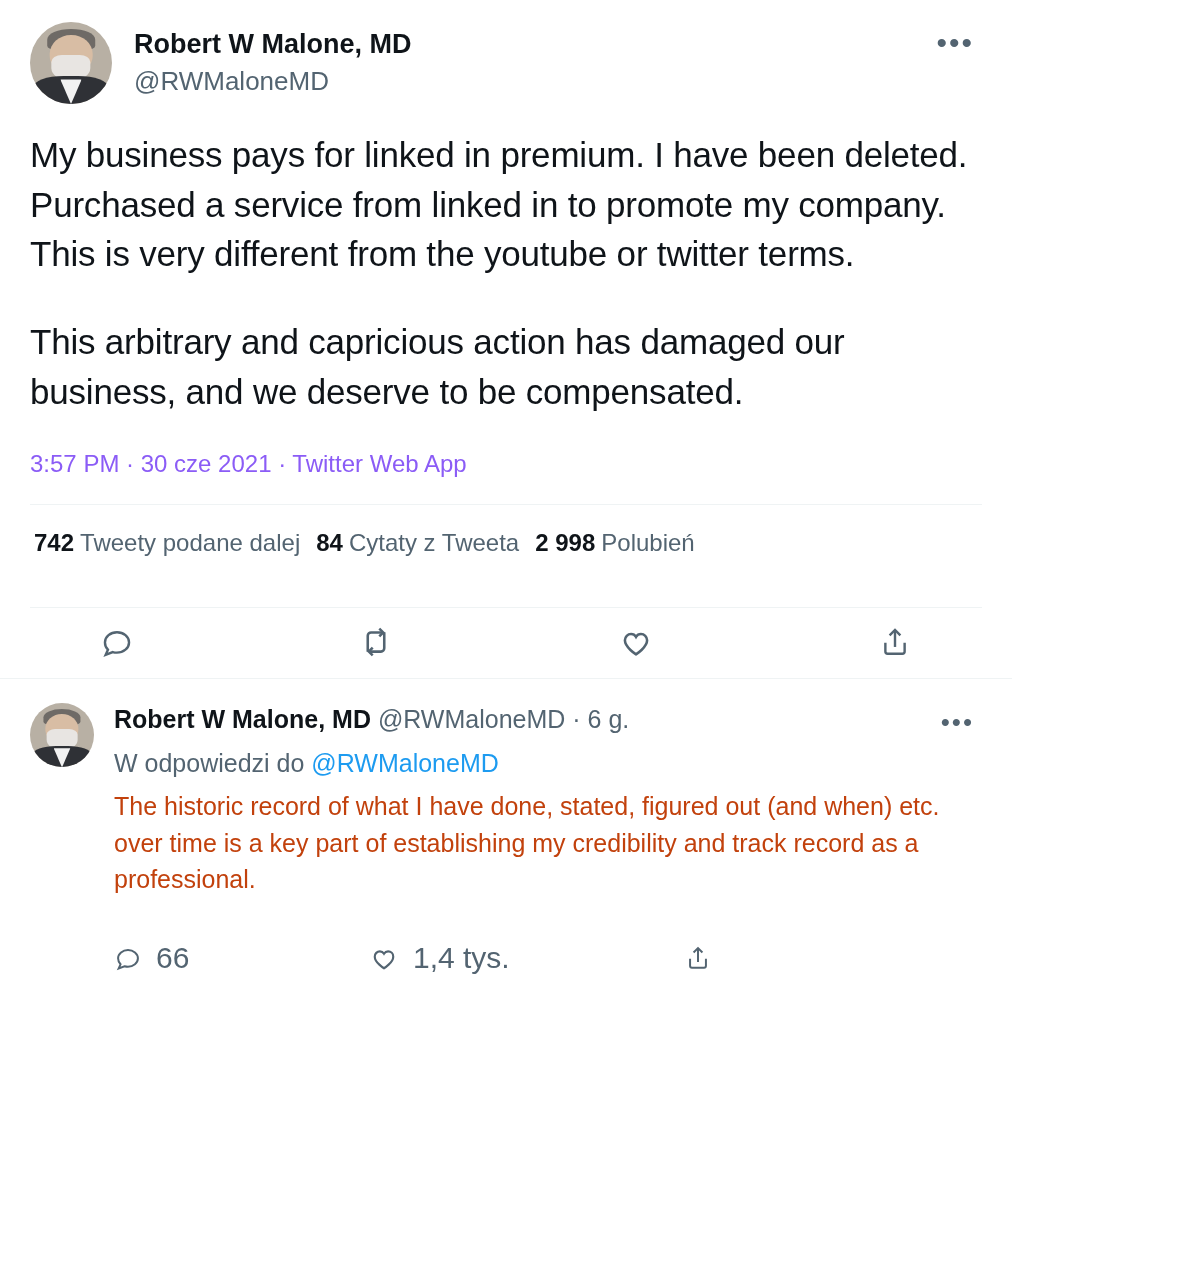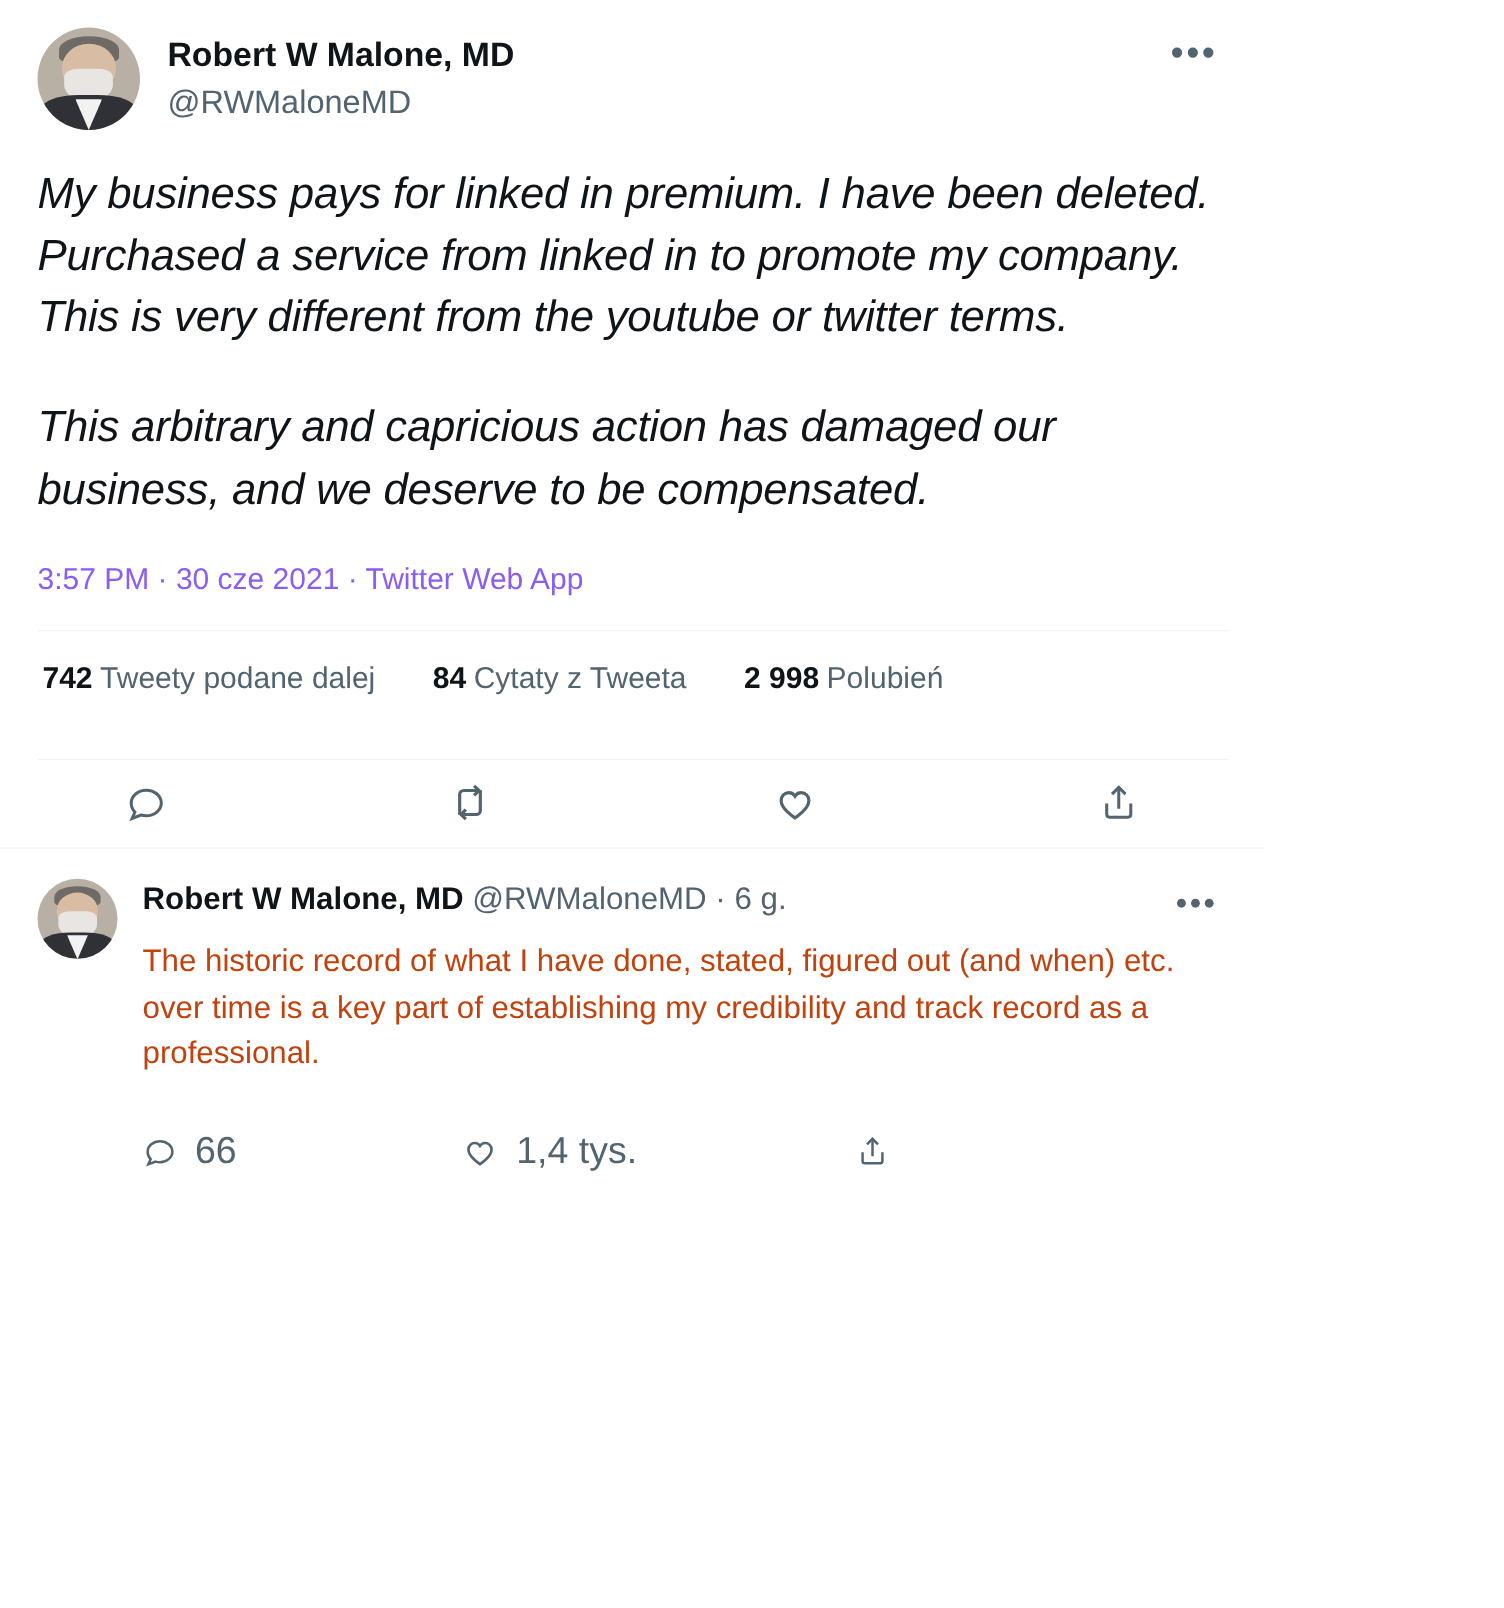--- a/index.html
+++ b/index.html
@@ -118,37 +118,37 @@
     user-select: none;
   }
 
   .tweet-text {
     margin-top: 26px;
     font-size: 35px;
     line-height: 1.42;
     color: #0f1419;
     letter-spacing: -0.2px;
   }
-  .tweet-text p { margin: 0; font-style: italic; }
+  .tweet-text p { margin: 0; }
   .tweet-text .gap { height: 38px; }
 
   .meta {
     margin-top: 34px;
     font-size: 24px;
     color: #8b5cf6;
   }
 
   .divider {
     border-top: 1px solid #eff3f4;
     margin-top: 26px;
   }
 
   .counts {
     display: flex;
-    gap: 46px;
+    gap: 16px;
     padding: 24px 2px 24px 4px;
     font-size: 24px;
     color: #536471;
     align-items: center;
   }
   .counts .num {
     font-weight: bold;
     color: #0f1419;
     margin-right: 6px;
   }
@@ -319,20 +319,24 @@
       <div class="reply-head-row">
         <div class="reply-line1">
           <b>Robert W Malone, MD</b>
           <span>@RWMaloneMD</span>
           <span>·</span>
           <span>6 g.</span>
         </div>
         <div class="more-btn" style="font-size:26px;">•••</div>
       </div>
 
+      <div class="reply-to">
+        <span>W odpowiedzi do</span>
+        <span class="link">@RWMaloneMD</span>
+      </div>
 
       <div class="reply-text">
         <p>The historic record of what I have done, stated, figured out (and when) etc. over time is a key part of establishing my credibility and track record as a professional.</p>
         <div class="gap"></div>
       </div>
 
       <div class="reply-actions">
         <div class="ract">
           <svg width="28" height="28" viewBox="0 0 24 24" fill="none" stroke="#536471" stroke-width="1.7">
             <path d="M20.5 12.3c0 4-3.9 7.2-8.6 7.2-1 0-2-.15-2.9-.42L4 21l1.6-3.6C4.3 16.1 3.5 14.3 3.5 12.3c0-4 3.9-7.2 8.5-7.2s8.5 3.2 8.5 7.2z"></path>

